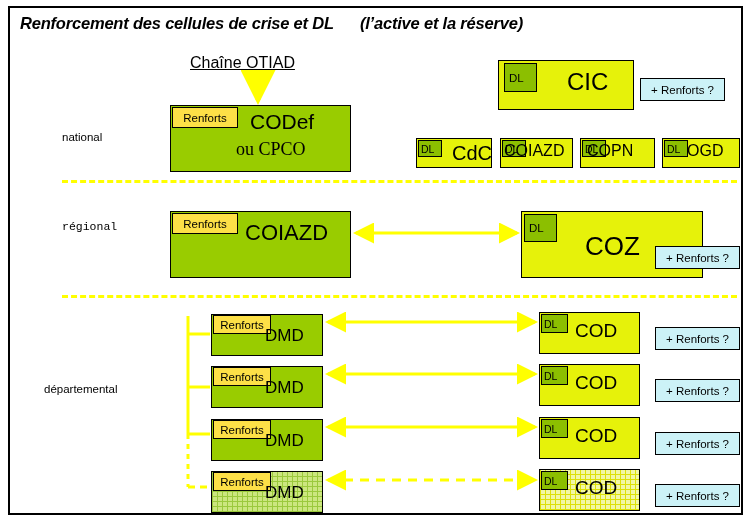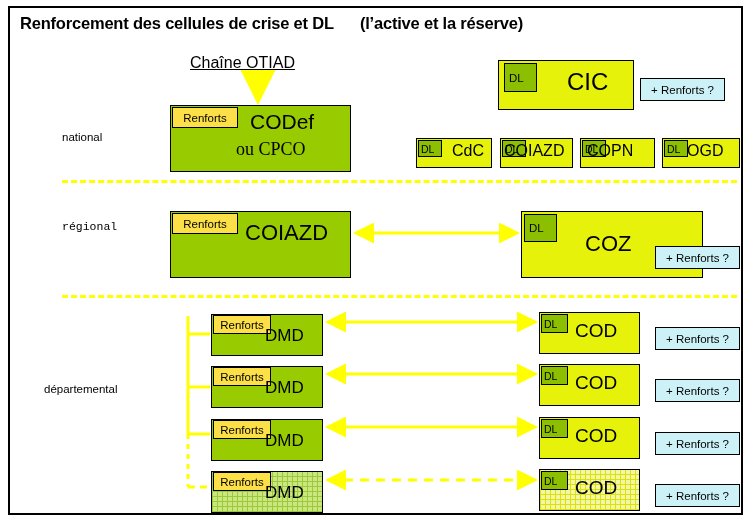--- a/index.html
+++ b/index.html
@@ -6,21 +6,21 @@
   body{width:751px;height:523px;overflow:hidden;
        font-family:"Liberation Sans","DejaVu Sans",sans-serif;}
 
   #frame{position:absolute;left:0;top:0;width:751px;height:523px;background:#fff;}
 
   
   .outer-border{position:absolute;left:8px;top:6px;width:735px;height:509px;
                 border:2px solid #000;box-sizing:border-box;}
 
   .title{position:absolute;left:20px;top:14px;
-         font-size:16.5px;font-weight:bold;color:#000;
+         font-size:16.5px;font-weight:bold;font-style:italic;color:#000;
          letter-spacing:-0.2px;white-space:nowrap;}
   .title .sub{margin-left:26px;}
 
   .chaine{position:absolute;left:190px;top:54px;font-size:16px;color:#000;
           text-decoration:underline;white-space:nowrap;}
 
   .lvl-label{position:absolute;font-size:11.5px;color:#000;white-space:nowrap;}
 
   
   .box{position:absolute;border:1.5px solid #000;box-sizing:border-box;}
@@ -94,41 +94,41 @@
   <div class="boxlabel" style="left:250px;top:110px;font-size:21px;">CODef</div>
   <div class="boxlabel" style="left:236px;top:139px;font-size:18px;font-family:Liberation Serif, serif;">ou CPCO</div>
 
   <div class="box yellow" style="left:498px;top:60px;width:136px;height:50px;"></div>
   <div class="dl-tag" style="left:504px;top:63px;width:33px;height:29px;">DL</div>
   <div class="boxlabel" style="left:567px;top:68px;font-size:24px;">CIC</div>
   <div class="renforts-q" style="left:640px;top:78px;width:85px;height:23px;">+ Renforts ?</div>
 
   <div class="box yellow" style="left:416px;top:138px;width:76px;height:30px;"></div>
   <div class="dl-tag small" style="left:418px;top:140px;width:24px;height:17px;">DL</div>
-  <div class="boxlabel" style="left:452px;top:142px;font-size:16px;">CdC</div>
+  <div class="boxlabel" style="left:452px;top:142px;font-size:20px;">CdC</div>
 
   <div class="box yellow" style="left:500px;top:138px;width:73px;height:30px;"></div>
   <div class="dl-tag small" style="left:502px;top:140px;width:24px;height:17px;">DL</div>
   <div class="boxlabel" style="left:504px;top:142px;font-size:16px;">COIAZD</div>
 
   <div class="box yellow" style="left:580px;top:138px;width:75px;height:30px;"></div>
   <div class="dl-tag small" style="left:582px;top:140px;width:24px;height:17px;">DL</div>
   <div class="boxlabel" style="left:587px;top:142px;font-size:16px;">COPN</div>
 
   <div class="box yellow" style="left:662px;top:138px;width:78px;height:30px;"></div>
   <div class="boxlabel" style="left:664px;top:142px;font-size:16px;">CROGD</div>
   <div class="dl-tag small" style="left:664px;top:140px;width:24px;height:17px;">DL</div>
 
   <div class="box green" style="left:170px;top:211px;width:181px;height:67px;"></div>
   <div class="renf-tag" style="left:172px;top:213px;width:66px;height:21px;">Renforts</div>
   <div class="boxlabel" style="left:245px;top:220px;font-size:22px;text-align:right;">COIAZD</div>
 
   <div class="box yellow" style="left:521px;top:211px;width:182px;height:67px;"></div>
   <div class="dl-tag" style="left:524px;top:214px;width:33px;height:28px;">DL</div>
-  <div class="boxlabel" style="left:585px;top:231px;font-size:22px;">COZ</div>
+  <div class="boxlabel" style="left:585px;top:231px;font-size:26px;">COZ</div>
   <div class="renforts-q" style="left:655px;top:246px;width:85px;height:23px;">+ Renforts ?</div>
 
   <div class="box green" style="left:211px;top:314px;width:112px;height:42px;"></div>
   <div class="renf-tag" style="left:213px;top:315px;width:58px;height:19px;">Renforts</div>
   <div class="boxlabel" style="left:265px;top:326px;font-size:17px;">DMD</div>
 
   <div class="box yellow" style="left:539px;top:312px;width:101px;height:42px;"></div>
   <div class="dl-tag small" style="left:541px;top:314px;width:27px;height:19px;">DL</div>
   <div class="boxlabel" style="left:575px;top:320px;font-size:19px;">COD</div>
   <div class="renforts-q" style="left:655px;top:327px;width:85px;height:23px;">+ Renforts ?</div>

